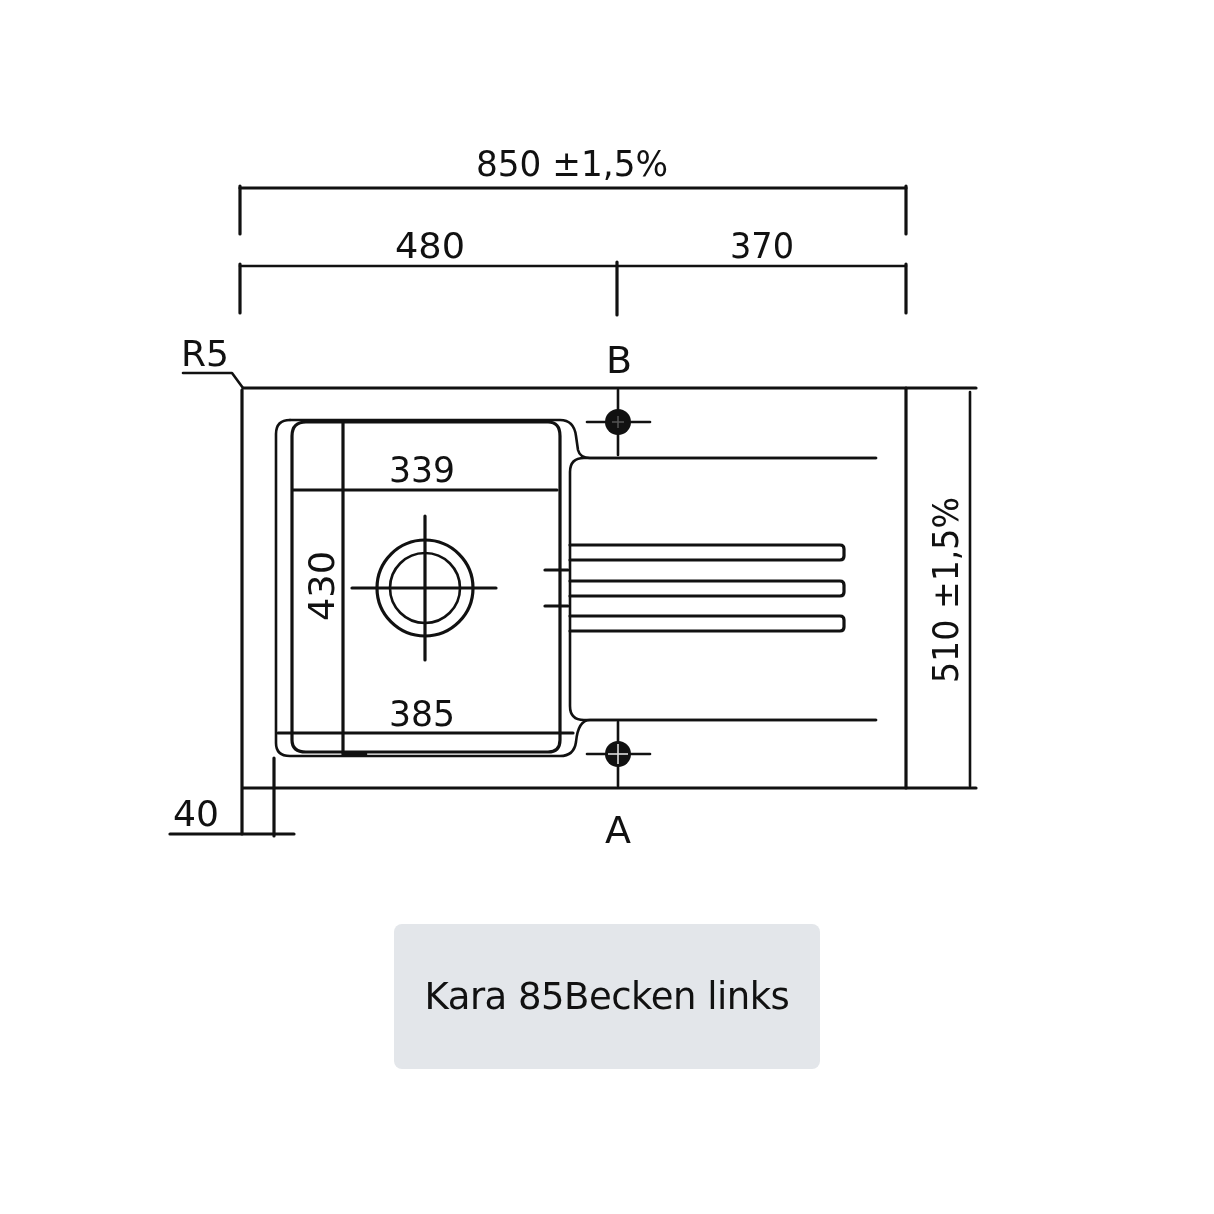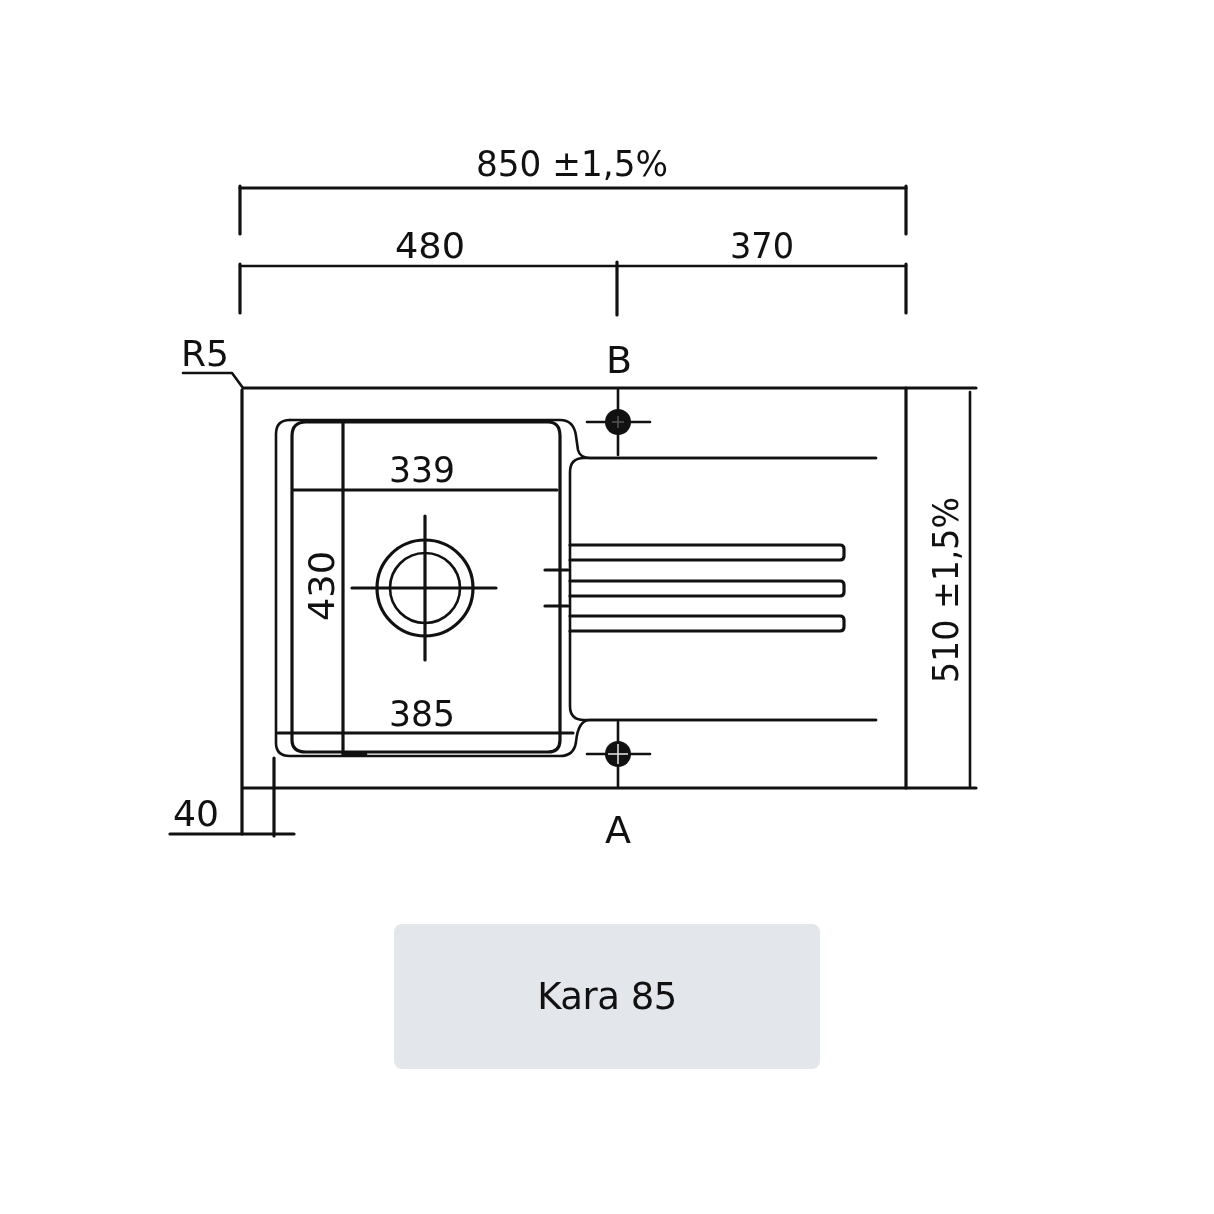--- a/index.html
+++ b/index.html
@@ -151,13 +151,14 @@
     <line class="ln thick" x1="274" y1="758" x2="274" y2="836"></line>
     <line class="ln thick" x1="170" y1="834" x2="294" y2="834"></line>
     <text class="dimtxt" x="196" y="826" text-anchor="middle" textLength="46" lengthAdjust="spacingAndGlyphs">40</text>
   </g>
 
   <text class="lbl" x="618" y="843" text-anchor="middle">A</text>
 </svg>
 
 <div id="caption-box">
   <span>Kara 85</span>
+  <span>Becken links</span>
 </div>
 
 </body></html>

